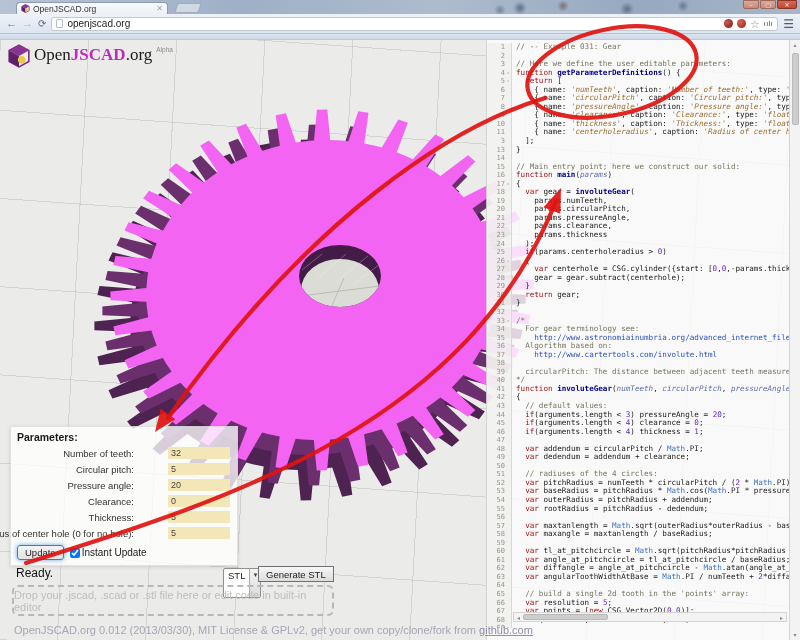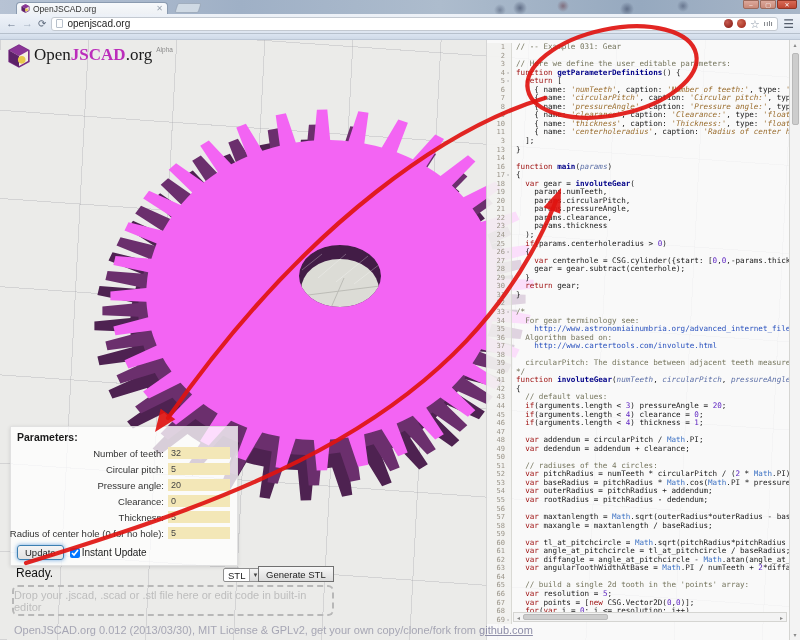--- a/index.html
+++ b/index.html
@@ -74,32 +74,32 @@
   .hs-spacer{flex:1;}
   .vscroll{position:absolute;right:0;top:0;bottom:0;width:11px;background:#f3f3f3;border-left:1px solid #d5d5d2;}
   .vs-arrow{height:10px;font-size:6px;color:#888;text-align:center;line-height:10px;}
   .vs-arrow.down{position:absolute;bottom:0;left:0;right:0;}
   .vs-thumb{position:absolute;top:13px;left:2px;width:7px;height:72px;background:#cdcdcd;border-radius:2px;border:1px solid #b9b9b9;}
 
   
   .params{position:absolute;left:10px;top:386px;width:228px;background:rgba(255,255,255,.78);
     border:1px solid rgba(200,200,200,.5);box-shadow:0 1px 4px rgba(0,0,0,.12);padding:4px 7px 5px 6px;}
   .params-title{font-size:10.5px;font-weight:bold;color:#1a1a1a;margin-bottom:2px;}
-  .param-row{display:flex;align-items:center;justify-content:flex-end;height:16px;}
+  .param-row{display:flex;align-items:center;justify-content:flex-end;height:16px;gap:30px;}
   .param-row label{font-size:9.5px;color:#333;margin-right:4px;white-space:nowrap;}
   .param-row input{width:62px;height:12px;background:#f3e7b7;border:none;font-size:9px;color:#444;padding-left:3px;font-family:"Liberation Sans",sans-serif;}
   .update-row{display:flex;align-items:center;gap:6px;margin-top:4px;}
   .update-btn{font-size:9.5px;padding:1px 7px;border:1px solid #3c7fb1;border-radius:3px;
     background:linear-gradient(#f4f4f4,#e2e2e2);box-shadow:0 0 4px rgba(80,150,220,.85);color:#222;}
   .instant-wrap{display:flex;align-items:center;gap:2px;font-size:10px;color:#222;}
   .instant-wrap input{width:10px;height:10px;}
 
   
   .ready-lbl{position:absolute;left:16px;top:526px;font-size:12px;color:#111;}
-  .fmt-select{position:absolute;left:223px;top:528px;height:14px;display:flex;align-items:stretch;
+  .fmt-select{position:absolute;left:223px;top:528px;height:30px;display:flex;align-items:stretch;
     border:1px solid #8f8f8f;background:#fff;border-radius:2px;}
   .fmt-val{font-size:9.5px;color:#222;padding:1px 4px 0;}
   .fmt-arrow{width:11px;background:linear-gradient(#f2f2f2,#dcdcdc);border-left:1px solid #aaa;
     font-size:6px;color:#444;text-align:center;line-height:12px;}
   .gen-btn{position:absolute;left:258px;top:526px;font-size:9.5px;padding:1px 7px;
     border:1px solid #707070;border-radius:0;background:linear-gradient(#f7f7f7,#dcdcdc);color:#222;height:16px;}
   .dropzone{position:absolute;left:12px;top:545px;width:322px;height:31px;border:2px dashed #b8b8b8;
     border-radius:6px;display:flex;align-items:center;justify-content:center;}
   .dropzone span{font-size:11px;color:#bdbdbd;}
   .footer{position:absolute;left:14px;top:584px;font-size:11px;color:#a6a6b4;}
@@ -187,20 +187,21 @@
           <div class="cm-row"><span class="gut">5</span><span class="fold">-</span><span class="src">  <span class="k">return</span> [</span></div>
           <div class="cm-row"><span class="gut">6</span><span class="fold"> </span><span class="src">    { name: <span class="s">'numTeeth'</span>, caption: <span class="s">'Number of teeth:'</span>, type: <span class="s">'int</span></span></div>
           <div class="cm-row"><span class="gut">7</span><span class="fold"> </span><span class="src">    { name: <span class="s">'circularPitch'</span>, caption: <span class="s">'Circular pitch:'</span>, type:</span></div>
           <div class="cm-row"><span class="gut">8</span><span class="fold"> </span><span class="src">    { name: <span class="s">'pressureAngle'</span>, caption: <span class="s">'Pressure angle:'</span>, type:</span></div>
           <div class="cm-row"><span class="gut">9</span><span class="fold"> </span><span class="src">    { name: <span class="s">'clearance'</span>, caption: <span class="s">'Clearance:'</span>, type: <span class="s">'float'</span>,</span></div>
           <div class="cm-row"><span class="gut">10</span><span class="fold"> </span><span class="src">    { name: <span class="s">'thickness'</span>, caption: <span class="s">'Thickness:'</span>, type: <span class="s">'float'</span>,</span></div>
           <div class="cm-row"><span class="gut">11</span><span class="fold"> </span><span class="src">    { name: <span class="s">'centerholeradius'</span>, caption: <span class="s">'Radius of center hole</span></span></div>
           <div class="cm-row"><span class="gut">3</span><span class="fold"> </span><span class="src">  ];</span></div>
           <div class="cm-row"><span class="gut">13</span><span class="fold"> </span><span class="src">}</span></div>
           <div class="cm-row"><span class="gut">14</span><span class="fold"> </span><span class="src"></span></div>
+          <div class="cm-row"><span class="gut">15</span><span class="fold"> </span><span class="src"><span class="c">// Main entry point; here we construct our solid:</span></span></div>
           <div class="cm-row"><span class="gut">16</span><span class="fold"> </span><span class="src"><span class="k">function</span> <span class="d">main</span>(<span class="p">params</span>)</span></div>
           <div class="cm-row"><span class="gut">17</span><span class="fold">-</span><span class="src">{</span></div>
           <div class="cm-row"><span class="gut">18</span><span class="fold"> </span><span class="src">  <span class="k">var</span> gear = <span class="d">involuteGear</span>(</span></div>
           <div class="cm-row"><span class="gut">19</span><span class="fold"> </span><span class="src">    params.numTeeth,</span></div>
           <div class="cm-row"><span class="gut">20</span><span class="fold"> </span><span class="src">    params.circularPitch,</span></div>
           <div class="cm-row"><span class="gut">21</span><span class="fold"> </span><span class="src">    params.pressureAngle,</span></div>
           <div class="cm-row"><span class="gut">22</span><span class="fold"> </span><span class="src">    params.clearance,</span></div>
           <div class="cm-row"><span class="gut">23</span><span class="fold"> </span><span class="src">    params.thickness</span></div>
           <div class="cm-row"><span class="gut">24</span><span class="fold"> </span><span class="src">  );</span></div>
           <div class="cm-row"><span class="gut">25</span><span class="fold"> </span><span class="src">  <span class="k">if</span>(params.centerholeradius &gt; <span class="n">0</span>)</span></div>

